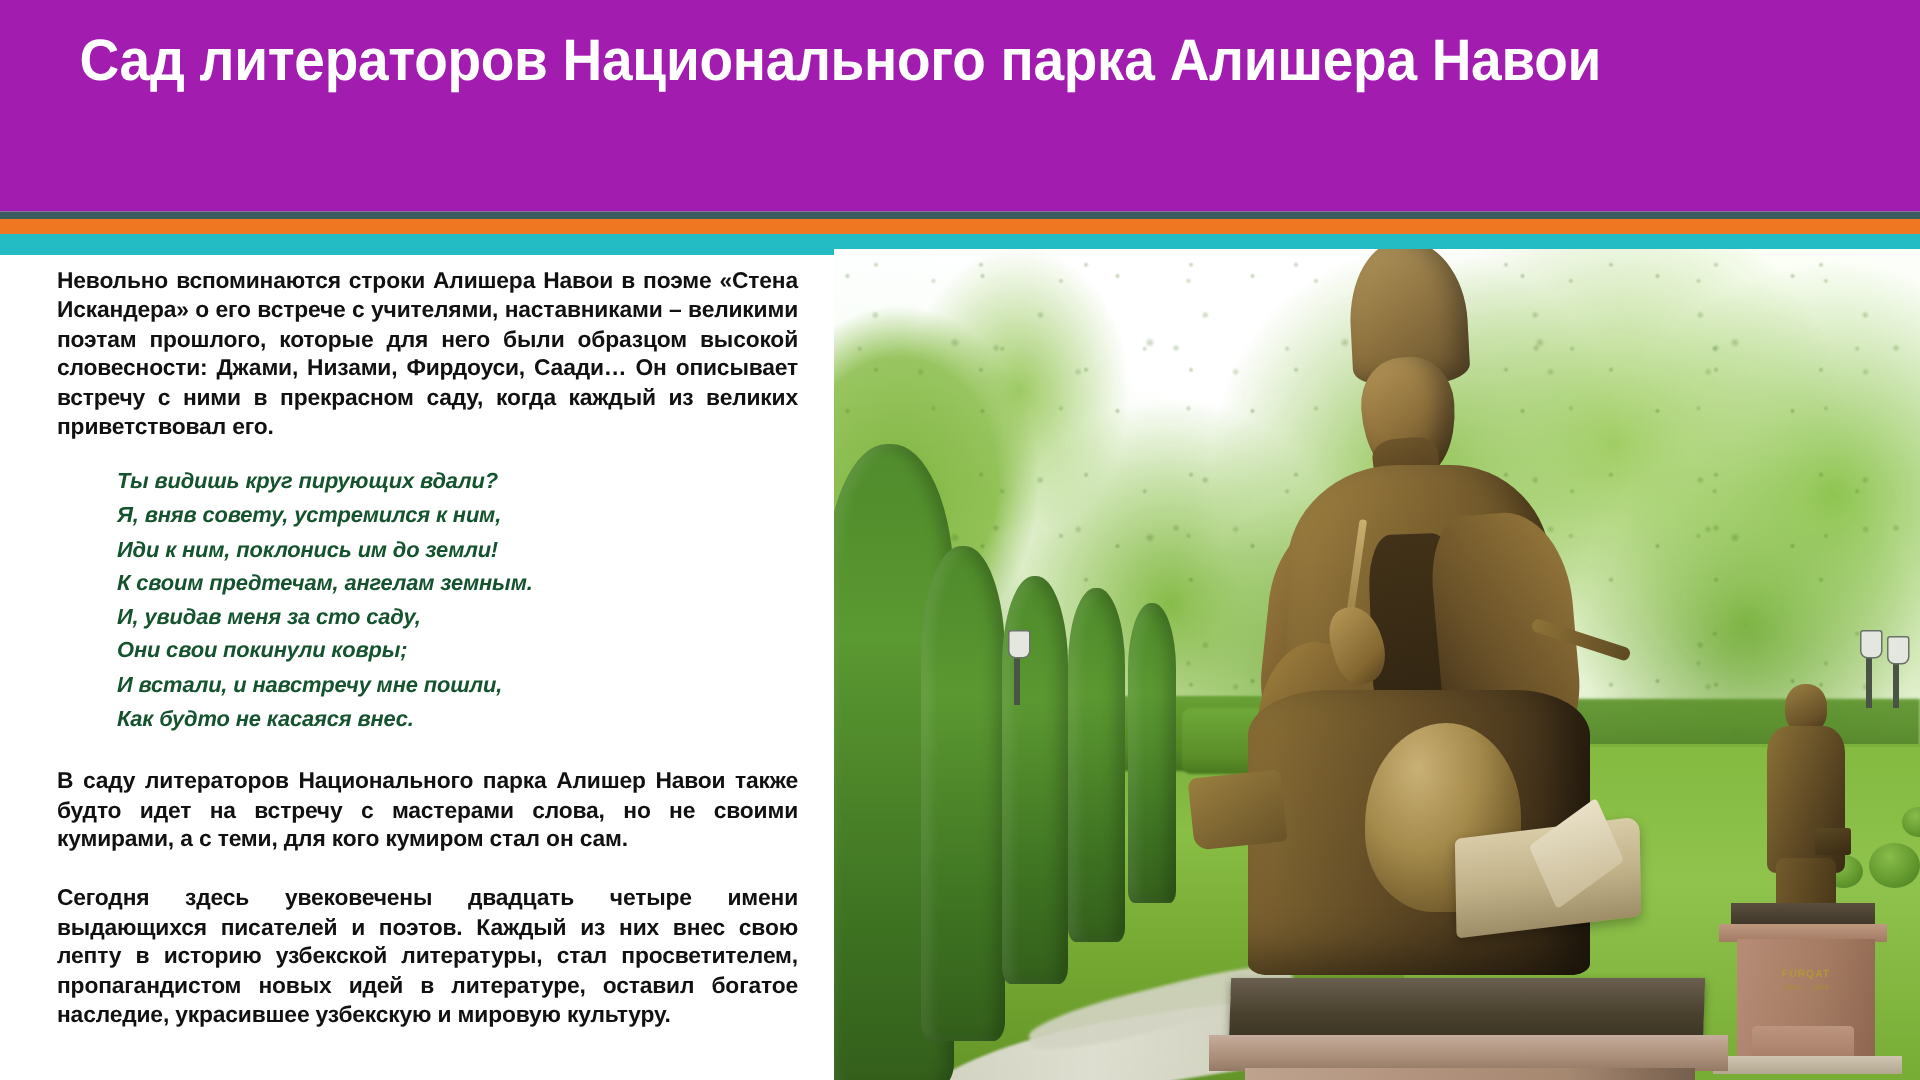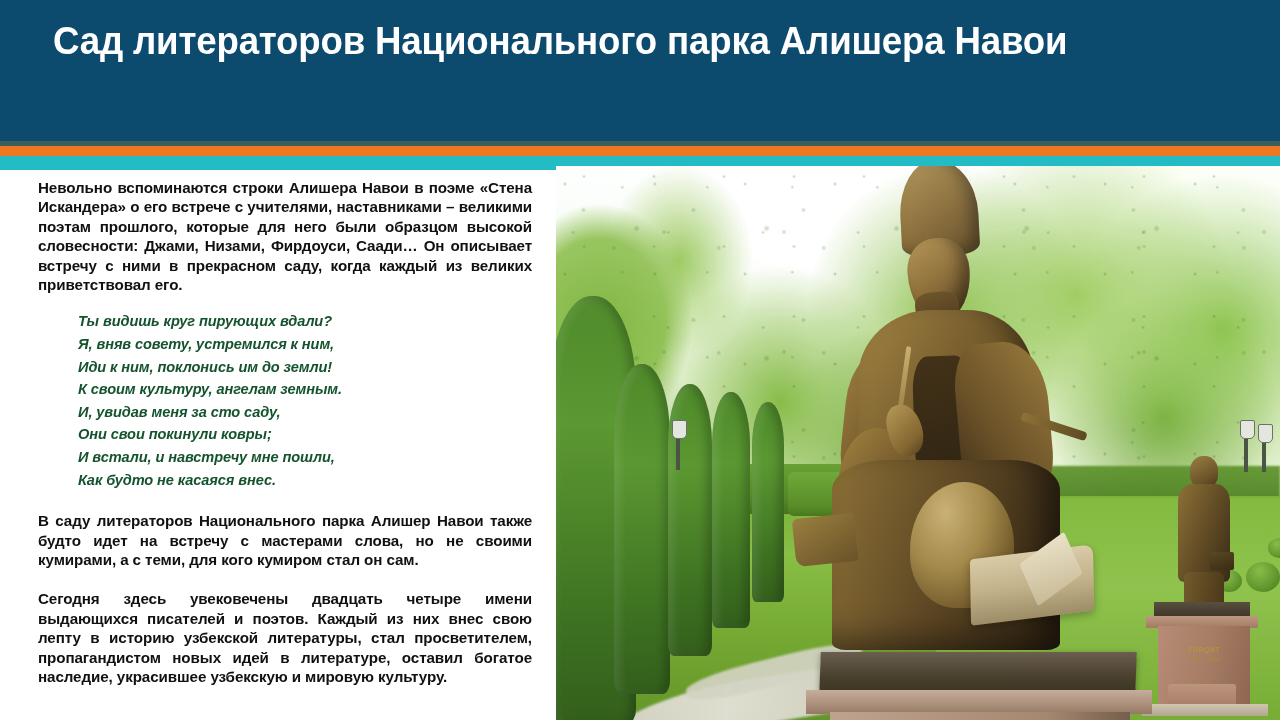--- a/index.html
+++ b/index.html
@@ -25,21 +25,21 @@
     background: #ffffff;
   }
 
   
   .header-band {
     position: absolute;
     left: 0;
     top: 0;
     width: 1280px;
     height: 141px;
-    background: #0c4a6e;
+    background: #a21caf;
   }
   .title-text {
     position: absolute;
     left: 53px;
     top: 14px;
     width: 1110px;
     color: #ffffff;
     font-family: "Liberation Sans Narrow", "Liberation Sans", sans-serif;
     font-size: 39px;
     font-weight: bold;
@@ -584,21 +584,21 @@
   <div class="stripe-teal"></div>
 
   <div class="text-column">
 
     <p class="para para-intro">Невольно вспоминаются строки Алишера Навои в поэме «Стена Искандера» о его встрече с учителями, наставниками – великими поэтам прошлого, которые для него были образцом высокой словесности: Джами, Низами, Фирдоуси, Саади… Он описывает встречу с ними в прекрасном саду, когда каждый из великих приветствовал его.</p>
 
     <div class="poem">
       <div class="poem-line">Ты видишь круг пирующих вдали?</div>
       <div class="poem-line">Я, вняв совету, устремился к ним,</div>
       <div class="poem-line">Иди к ним, поклонись им до земли!</div>
-      <div class="poem-line">К своим культуру, ангелам земным.</div>
+      <div class="poem-line">К своим предтечам, ангелам земным.</div>
       <div class="poem-line">И, увидав меня за сто саду,</div>
       <div class="poem-line">Они свои покинули ковры;</div>
       <div class="poem-line">И встали, и навстречу мне пошли,</div>
       <div class="poem-line">Как будто не касаяся внес.</div>
     </div>
 
     <p class="para para-gap-top">В саду литераторов Национального парка Алишер Навои также будто идет на встречу с мастерами слова, но не своими кумирами, а с теми, для кого кумиром стал он сам.</p>
 
     <p class="para para-gap-top">Сегодня здесь увековечены двадцать четыре имени выдающихся писателей и поэтов. Каждый из них внес свою лепту в историю узбекской литературы, стал просветителем, пропагандистом новых идей в литературе, оставил богатое наследие, украсившее узбекскую и мировую культуру.</p>
   </div>

